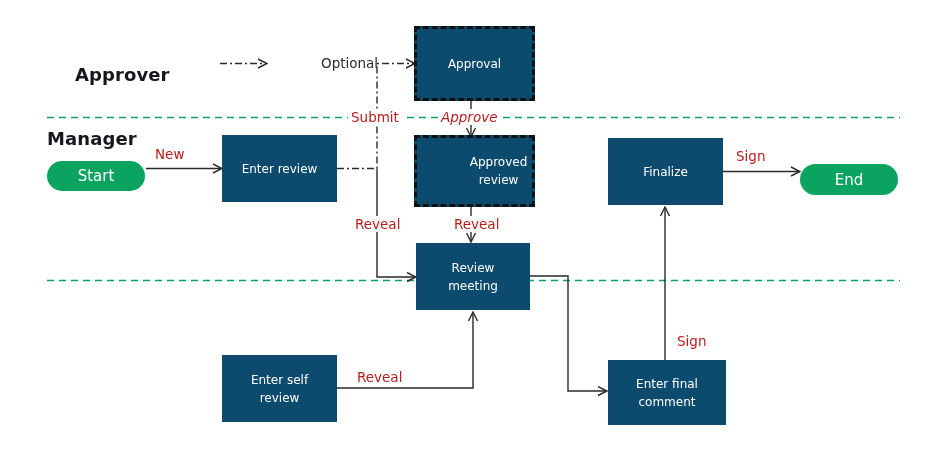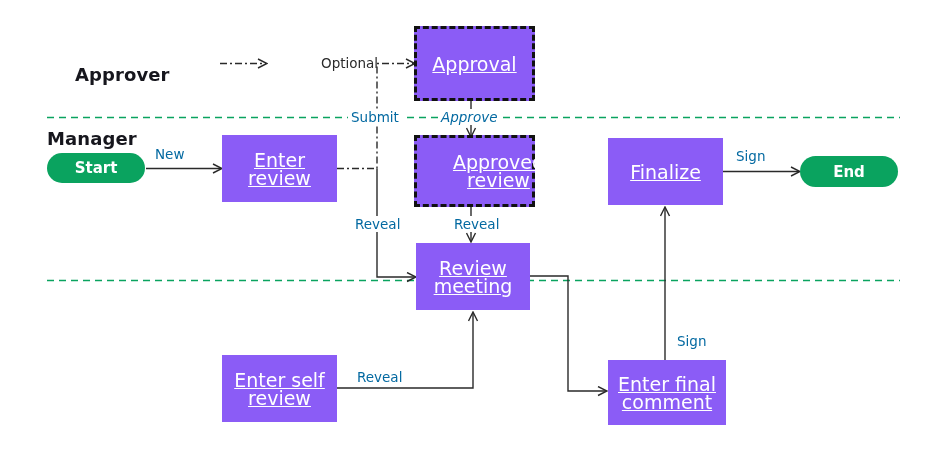--- a/index.html
+++ b/index.html
@@ -4,29 +4,29 @@
 <style>
   html,body{margin:0;padding:0;background:#ffffff;}
   body{width:935px;height:463px;overflow:hidden;
        font-family:"DejaVu Sans","Liberation Sans",sans-serif;}
   #stage{position:relative;width:935px;height:463px;background:#fff;}
   #wires{position:absolute;left:0;top:0;width:935px;height:463px;}
 
   .lane-title{position:absolute;font-weight:bold;font-size:18px;color:#16161d;
               letter-spacing:.1px;white-space:nowrap;}
 
-  .node{position:absolute;background:#8b5cf6;color:#ffffff;
+  .node{position:absolute;background:#0c4a6e;color:#ffffff;
         display:flex;align-items:center;justify-content:center;text-align:center;
-        font-size:19px;line-height:18px;box-sizing:border-box;text-decoration:underline;}
+        font-size:12px;line-height:18px;box-sizing:border-box;}
   .node.optional{border:3px dashed #111111;}
   .pill{position:absolute;background:#0aa35f;color:#fff;border-radius:999px;
         display:flex;align-items:center;justify-content:center;
-        font-weight:bold;font-size:15px;}
+        font-weight:normal;font-size:15px;margin-top:8px;}
 
-  .edge-label{position:absolute;font-size:13.5px;color:#0369a1;
+  .edge-label{position:absolute;font-size:13.5px;color:#b91c1c;
               background:#ffffff;padding:0 3px;white-space:nowrap;}
   .legend-label{position:absolute;font-size:13.5px;color:#2a2a2a;white-space:nowrap;}
 </style>
 </head>
 <body>
 
 <div id="stage">
 
   <svg id="wires" viewBox="0 0 935 463" width="935" height="463" xmlns="http://www.w3.org/2000/svg">
     <defs>

